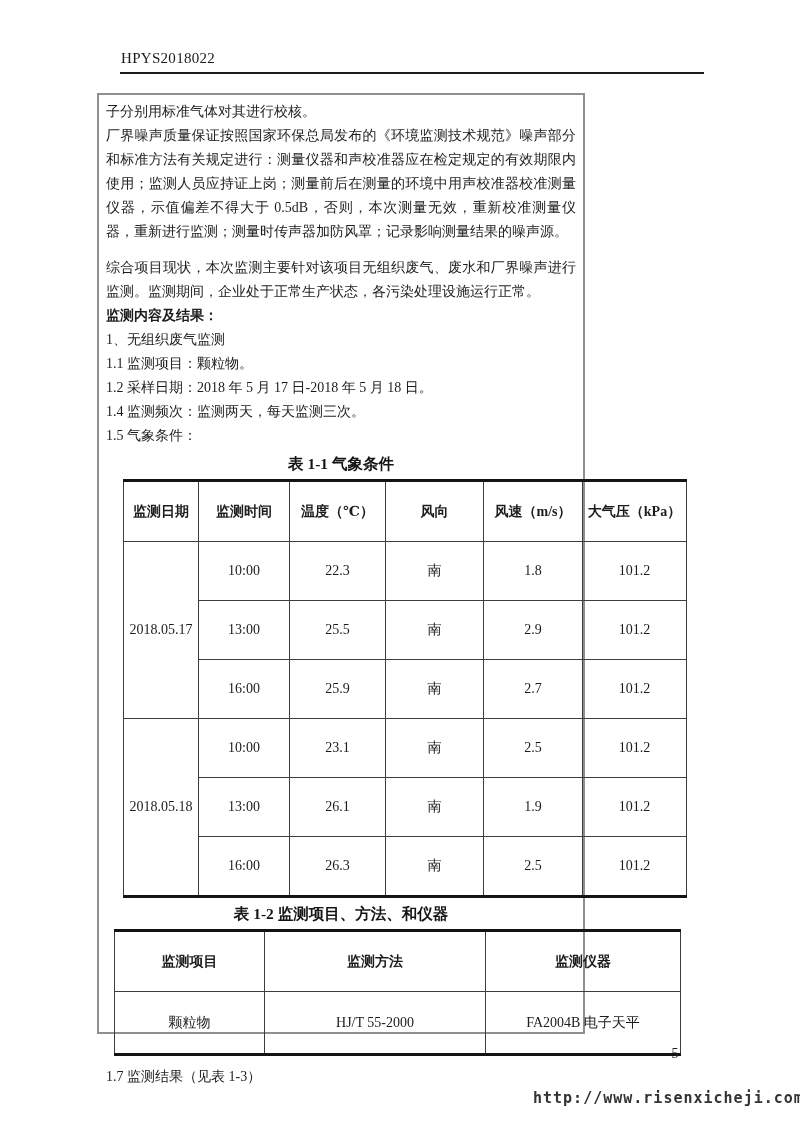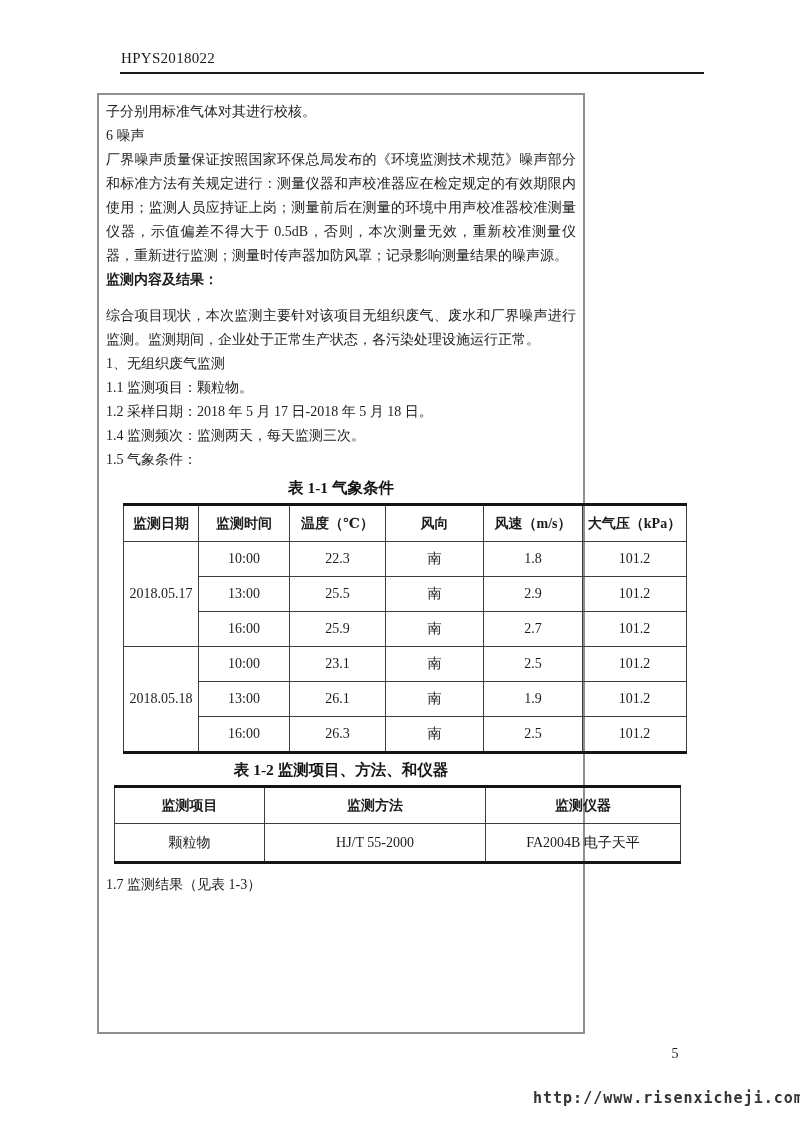--- a/index.html
+++ b/index.html
@@ -34,21 +34,21 @@
     text-align:center;font-weight:bold;font-size:15.5px;color:#141414;
   }
   table.dtable{
     border-collapse:collapse;table-layout:fixed;
     border-top:3px solid #141414;border-bottom:3px solid #141414;
   }
   table.t1{width:563px;margin:2px 0 0 17px;}
   table.t2{width:566px;margin:2px 0 0 8px;}
   .dtable th,.dtable td{
     border:1px solid #3d3d3d;text-align:center;vertical-align:middle;
-    font-size:14px;color:#1c1c1c;padding:0 2px;overflow:hidden;
+    font-size:14px;color:#1c1c1c;padding:12px 2px;overflow:hidden;
   }
   .dtable th{font-weight:bold;height:35px;}
   table.t1 td{height:34px;margin-left:28px;}
   table.t2 td{height:37px;}
   .item-16{margin-top:5px;}
   .item-17{margin-top:9px;}
   .page-number{
     position:absolute;left:665px;top:1046px;width:20px;
     font-size:14px;text-align:center;color:#222;
   }
@@ -60,24 +60,23 @@
 </style>
 </head>
 <body>
 
 <div class="header-code">HPYS2018022</div>
 <div class="header-rule"></div>
 
 <div class="content-box">
 
   <p class="line">子分别用标准气体对其进行校核。</p>
-  <p class="line">6 噪声</p>
   <p class="line">厂界噪声质量保证按照国家环保总局发布的《环境监测技术规范》噪声部分和标准方法有关规定进行：测量仪器和声校准器应在检定规定的有效期限内使用；监测人员应持证上岗；测量前后在测量的环境中用声校准器校准测量仪器，示值偏差不得大于 0.5dB，否则，本次测量无效，重新校准测量仪器，重新进行监测；测量时传声器加防风罩；记录影响测量结果的噪声源。</p>
+  <p class="line gap-top">综合项目现状，本次监测主要针对该项目无组织废气、废水和厂界噪声进行监测。监测期间，企业处于正常生产状态，各污染处理设施运行正常。</p>
   <p class="line bold">监测内容及结果：</p>
-  <p class="line gap-top">综合项目现状，本次监测主要针对该项目无组织废气、废水和厂界噪声进行监测。监测期间，企业处于正常生产状态，各污染处理设施运行正常。</p>
   <p class="line">1、无组织废气监测</p>
   <p class="line">1.1 监测项目：颗粒物。</p>
   <p class="line">1.2 采样日期：2018 年 5 月 17 日-2018 年 5 月 18 日。</p>
   <p class="line">1.4 监测频次：监测两天，每天监测三次。</p>
   <p class="line">1.5 气象条件：</p>
 
   <div class="tbl-title">表 1-1 气象条件</div>
 
   <table class="dtable t1">
     <colgroup>

